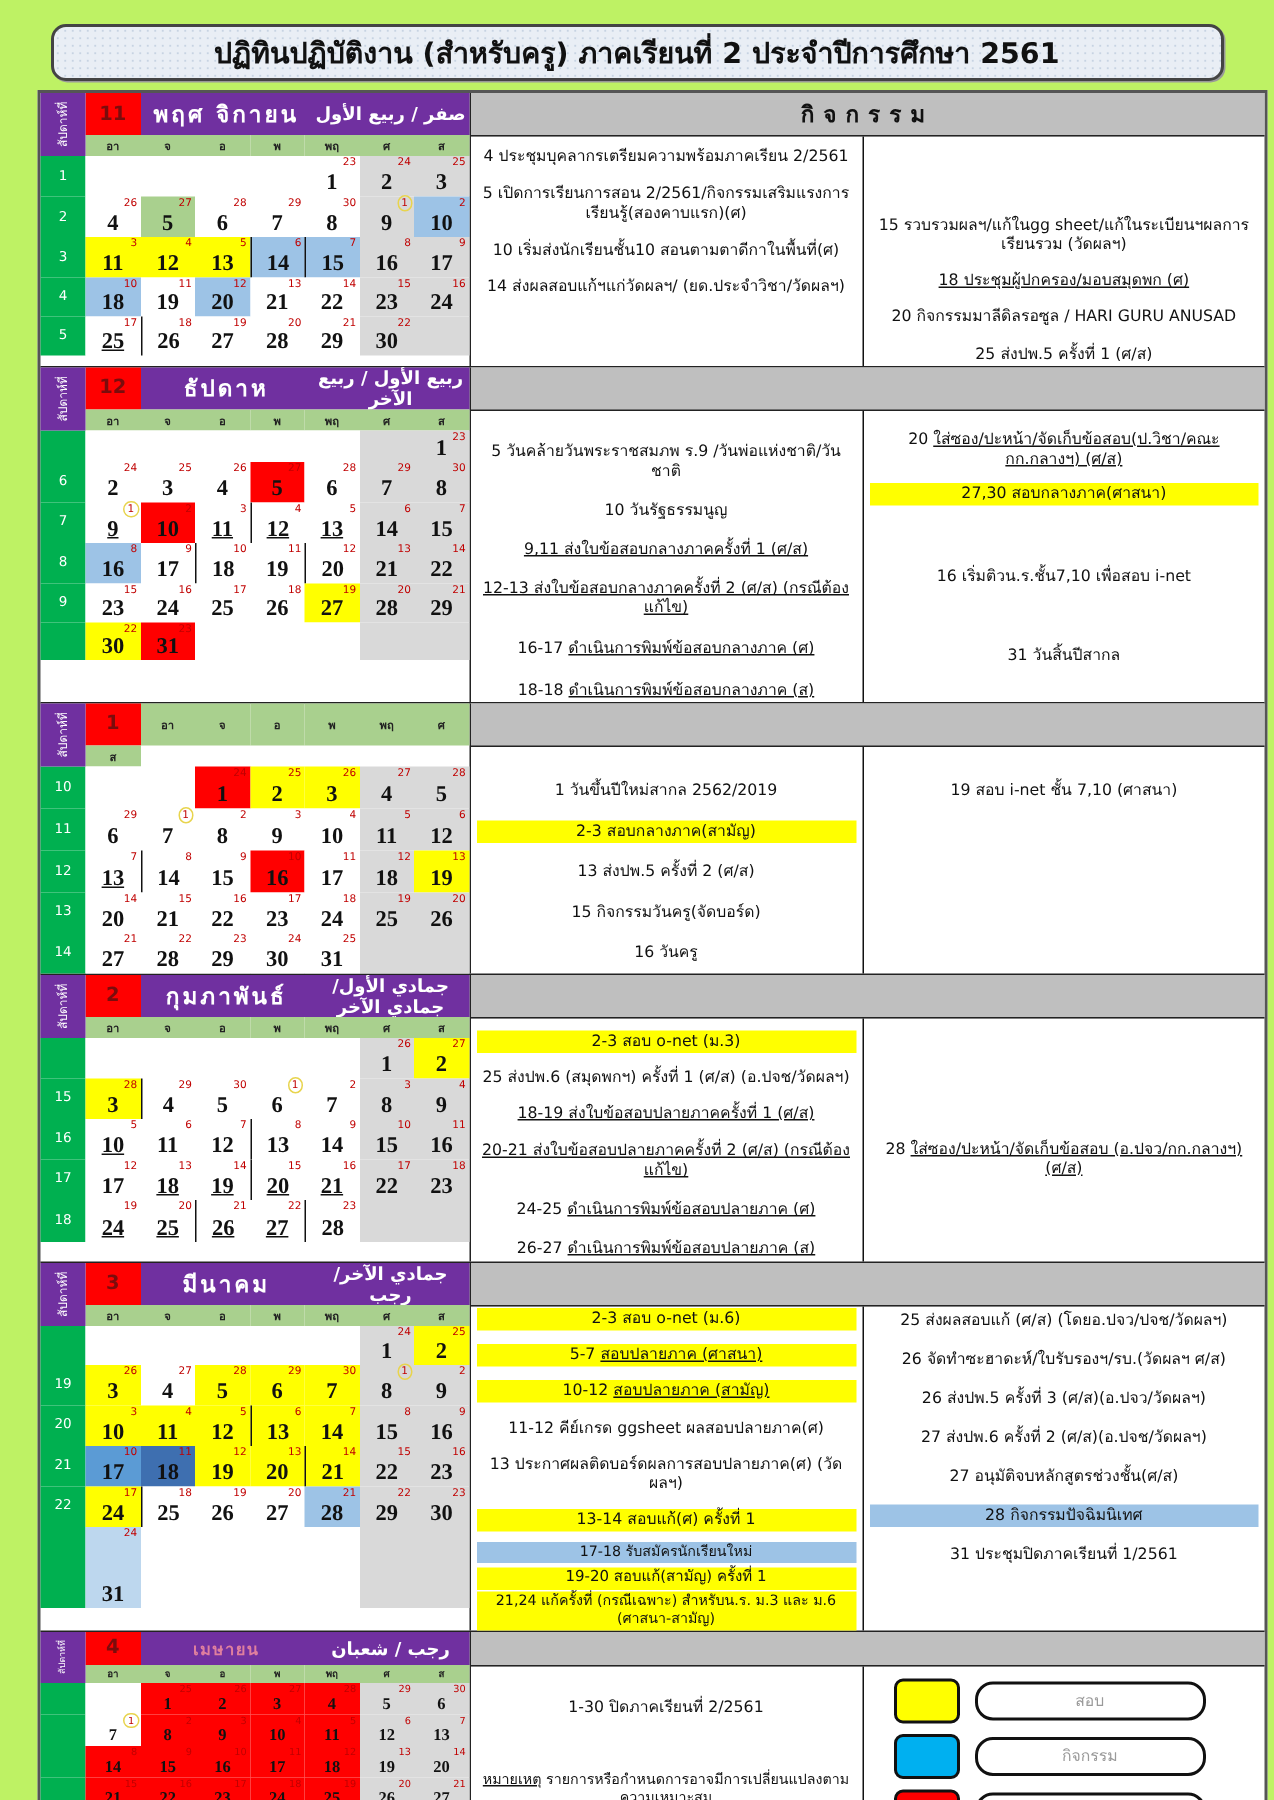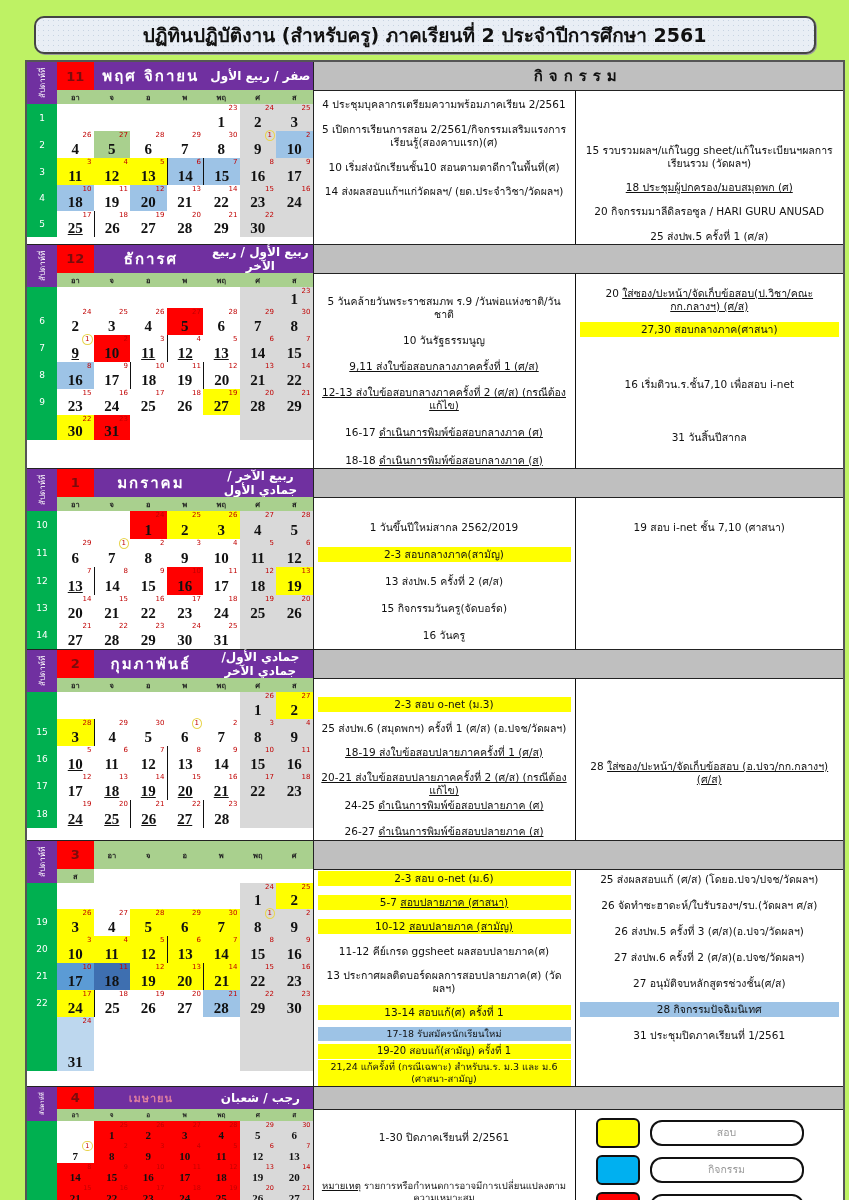--- a/index.html
+++ b/index.html
@@ -222,21 +222,21 @@
                 <div class="act" style="margin-top: 9px;"><span>25 ส่งปพ.5 ครั้งที่ 1 (ศ/ส)</span></div>
               </div>
             </div>
           </div>
         </div>
         <div class="month">
           <div class="cal" style="grid-template-rows: 28px 14px 21px 27px 27px 27px 26px 25px;">
             <div class="wk-label">สัปดาห์ที่</div>
             <div class="m-num">12</div>
             <div class="m-rest">
-              <div class="m-name">ธัการศ</div>
+              <div class="m-name">ธัปดาห</div>
               <div class="m-arabic">ربيع الأول / ربيع الآخر</div>
             </div>
             <div class="day-head">อา</div>
             <div class="day-head">จ</div>
             <div class="day-head">อ</div>
             <div class="day-head">พ</div>
             <div class="day-head">พฤ</div>
             <div class="day-head">ศ</div>
             <div class="day-head">ส</div>
             <div class="wk-num"></div>
@@ -398,24 +398,20 @@
                 <div class="act" style="margin-top: 40px;"><span>16  เริ่มติวน.ร.ชั้น7,10 เพื่อสอบ i-net</span></div>
                 <div class="act" style="margin-top: 38px;"><span>31 วันสิ้นปีสากล</span></div>
               </div>
             </div>
           </div>
         </div>
         <div class="month">
           <div class="cal" style="grid-template-rows: 28px 14px 28px 28px 28px 27px 27px;">
             <div class="wk-label">สัปดาห์ที่</div>
             <div class="m-num">1</div>
-            <div class="m-rest">
-              <div class="m-name">มกราคม</div>
-              <div class="m-arabic">ربيع الآخر / جمادي الأول</div>
-            </div>
             <div class="day-head">อา</div>
             <div class="day-head">จ</div>
             <div class="day-head">อ</div>
             <div class="day-head">พ</div>
             <div class="day-head">พฤ</div>
             <div class="day-head">ศ</div>
             <div class="day-head">ส</div>
             <div class="wk-num">10</div>
             <div class="cell" style="background: rgb(255, 255, 255);"></div>
             <div class="cell" style="background: rgb(255, 255, 255);"></div>
@@ -703,37 +699,41 @@
               <span class="hijri">23</span>
               <span class="date">28</span>
             </div>
             <div class="cell" style="background: rgb(217, 217, 217);"></div>
             <div class="cell" style="background: rgb(217, 217, 217);"></div>
           </div>
           <div class="acts">
             <div class="acts-head" style="height: 28px;"></div>
             <div class="acts-body">
               <div class="acts-col left">
-                <div class="act" style="margin-top: 18px; background: rgb(255, 255, 0);"><span>2-3 สอบ o-net (ม.3)</span></div>
+                <div class="act" style="margin-top: 8px; background: rgb(255, 255, 0);"><span>2-3 สอบ o-net (ม.3)</span></div>
                 <div class="act" style="margin-top: 9px;"><span>25   ส่งปพ.6 (สมุดพกฯ) ครั้งที่ 1 (ศ/ส) (อ.ปจช/วัดผลฯ)</span></div>
                 <div class="act" style="margin-top: 9px;"><span style="text-decoration: underline;">18-19 ส่งใบข้อสอบปลายภาคครั้งที่ 1 (ศ/ส)</span></div>
                 <div class="act" style="margin-top: 10px;"><span style="text-decoration: underline;">20-21 ส่งใบข้อสอบปลายภาคครั้งที่ 2 (ศ/ส) (กรณีต้องแก้ไข)</span></div>
-                <div class="act" style=""><span>24-25 </span><span style="text-decoration: underline;">ดำเนินการพิมพ์ข้อสอบปลายภาค (ศ)</span></div>
+                <div class="act" style="margin-top: 11px;"><span>24-25 </span><span style="text-decoration: underline;">ดำเนินการพิมพ์ข้อสอบปลายภาค (ศ)</span></div>
                 <div class="act" style="margin-top: 11px;"><span>26-27 </span><span style="text-decoration: underline;">ดำเนินการพิมพ์ข้อสอบปลายภาค (ส)</span></div>
               </div>
               <div class="acts-col right">
                 <div class="act" style="margin-top: 80px;"><span>28  </span><span style="text-decoration: underline;">ใส่ซอง/ปะหน้า/จัดเก็บข้อสอบ  (อ.ปจว/กก.กลางฯ) (ศ/ส)</span></div>
               </div>
             </div>
           </div>
         </div>
         <div class="month">
           <div class="cal" style="grid-template-rows: 28px 14px 26px 27px 27px 27px 27px 54px;">
             <div class="wk-label">สัปดาห์ที่</div>
             <div class="m-num">3</div>
+            <div class="m-rest">
+              <div class="m-name">มีนาคม</div>
+              <div class="m-arabic">جمادي الآخر/ رجب</div>
+            </div>
             <div class="day-head">อา</div>
             <div class="day-head">จ</div>
             <div class="day-head">อ</div>
             <div class="day-head">พ</div>
             <div class="day-head">พฤ</div>
             <div class="day-head">ศ</div>
             <div class="day-head">ส</div>
             <div class="wk-num"></div>
             <div class="cell" style="background: rgb(255, 255, 255);"></div>
             <div class="cell" style="background: rgb(255, 255, 255);"></div>

